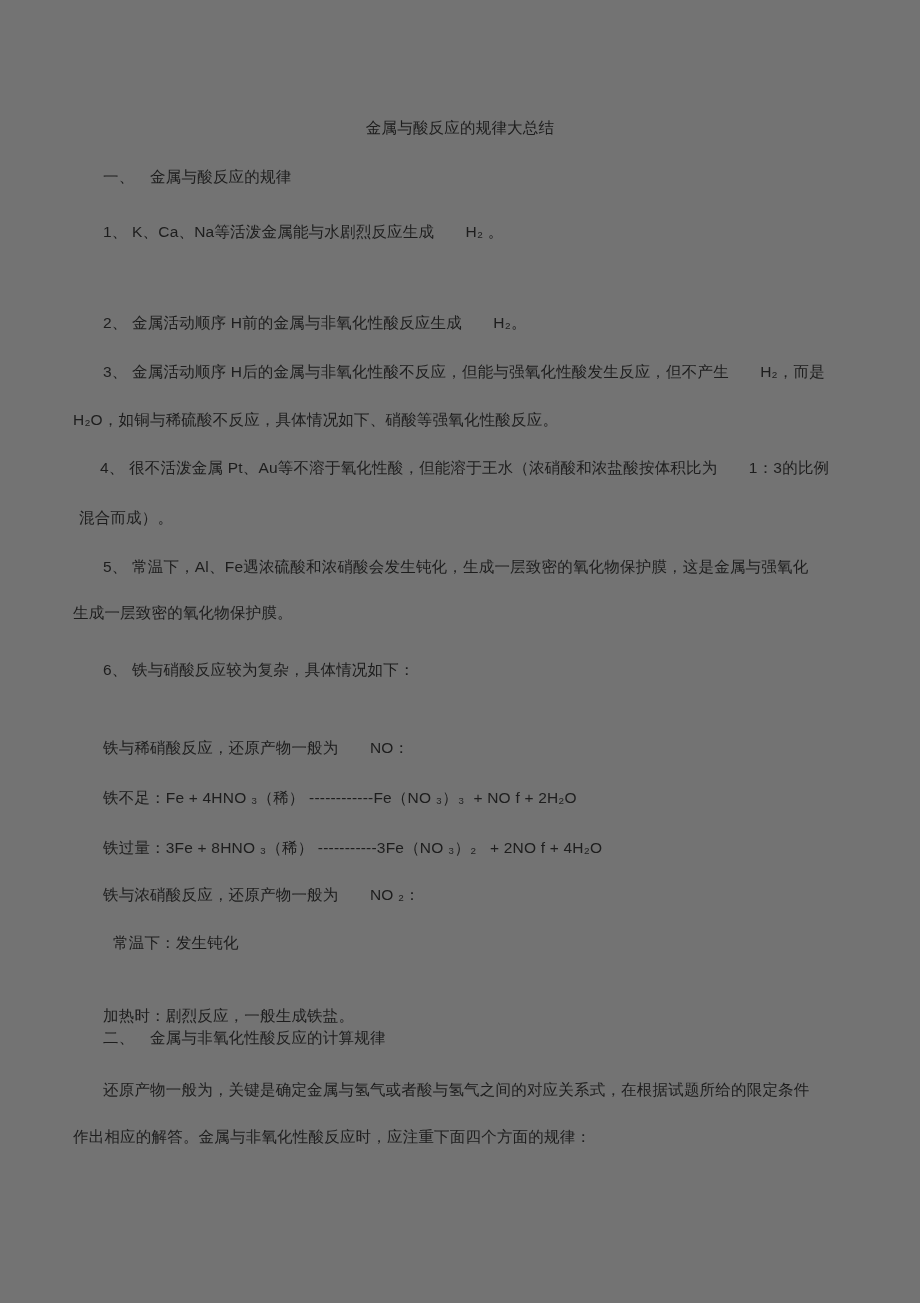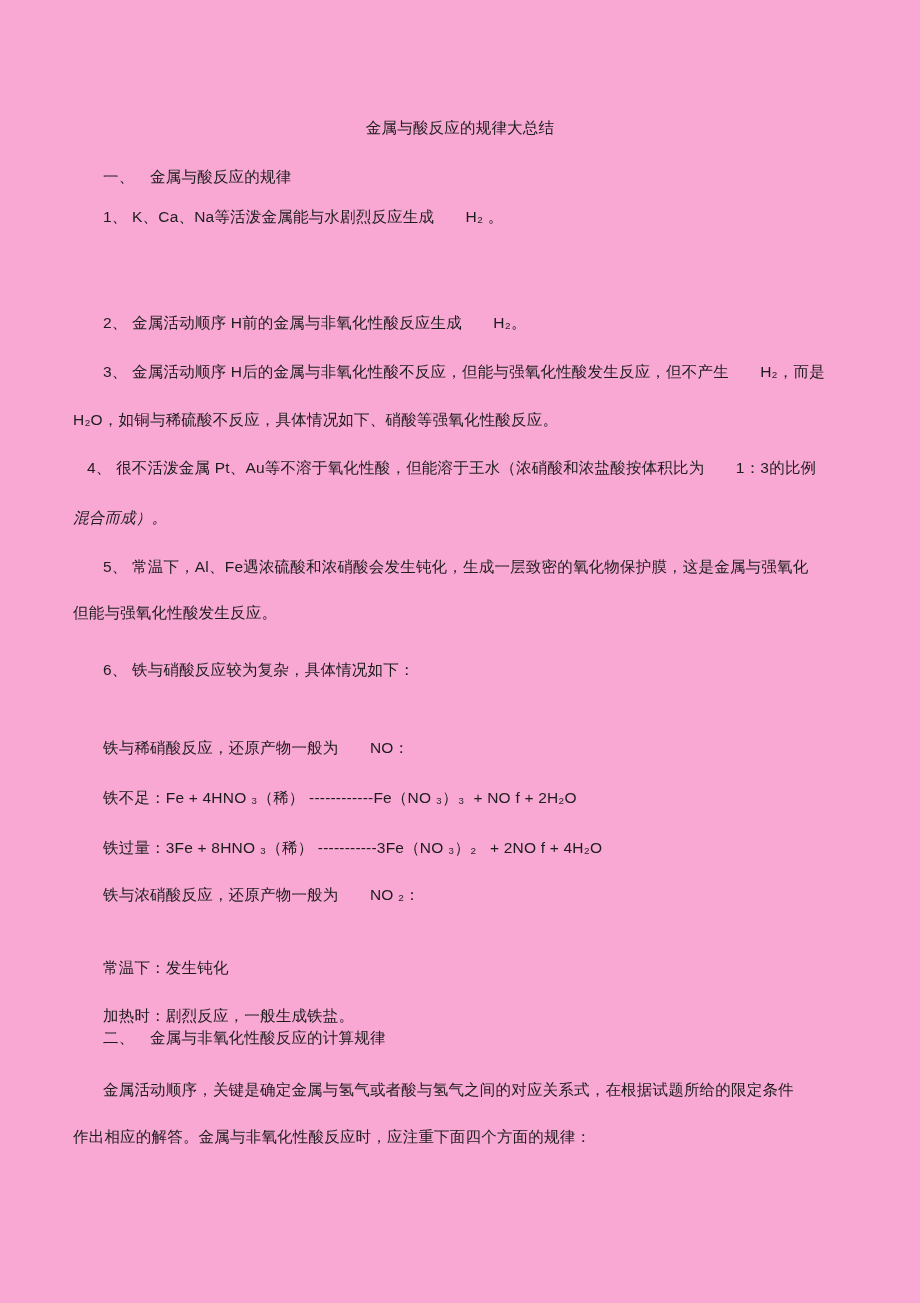--- a/index.html
+++ b/index.html
@@ -4,21 +4,21 @@
 <style>
   html, body {
     margin: 0;
     padding: 0;
     background: #ffffff;
   }
   .page {
     position: relative;
     width: 920px;
     height: 1303px;
-    background: #f9a8d4;
+    background: #737373;
     overflow: hidden;
     font-family: "Liberation Sans", "DejaVu Sans", sans-serif;
     color: #1d1d1d;
   }
   .line {
     position: absolute;
     white-space: pre;
     font-size: 15.5px;
     line-height: 20px;
     color: #1d1d1d;
@@ -30,32 +30,32 @@
     text-align: center;
   }
 </style>
 </head>
 <body>
 
 <div class="page">
   <div class="line title-line" style="top: 118px;">金属与酸反应的规律大总结</div>
   <div id="body-lines">
       <div class="line" style="top: 167px; left: 103px;">一、　金属与酸反应的规律</div>
-      <div class="line" style="top: 207px; left: 103px;">1、 K、Ca、Na等活泼金属能与水剧烈反应生成　　H₂ 。</div>
+      <div class="line" style="top: 222px; left: 103px;">1、 K、Ca、Na等活泼金属能与水剧烈反应生成　　H₂ 。</div>
       <div class="line" style="top: 313px; left: 103px;">2、 金属活动顺序 H前的金属与非氧化性酸反应生成　　H₂。</div>
       <div class="line" style="top: 362px; left: 103px;">3、 金属活动顺序 H后的金属与非氧化性酸不反应，但能与强氧化性酸发生反应，但不产生　　H₂，而是</div>
       <div class="line" style="top: 410px; left: 73px;">H₂O，如铜与稀硫酸不反应，具体情况如下、硝酸等强氧化性酸反应。</div>
-      <div class="line" style="top: 458px; left: 87px;">4、 很不活泼金属 Pt、Au等不溶于氧化性酸，但能溶于王水（浓硝酸和浓盐酸按体积比为　　1：3的比例</div>
-      <div class="line" style="top: 508px; left: 73px; font-style: italic;">混合而成）。</div>
+      <div class="line" style="top: 458px; left: 100px;">4、 很不活泼金属 Pt、Au等不溶于氧化性酸，但能溶于王水（浓硝酸和浓盐酸按体积比为　　1：3的比例</div>
+      <div class="line" style="top: 508px; left: 79px;">混合而成）。</div>
       <div class="line" style="top: 557px; left: 103px;">5、 常温下，Al、Fe遇浓硫酸和浓硝酸会发生钝化，生成一层致密的氧化物保护膜，这是金属与强氧化</div>
-      <div class="line" style="top: 603px; left: 73px;">但能与强氧化性酸发生反应。</div>
+      <div class="line" style="top: 603px; left: 73px;">生成一层致密的氧化物保护膜。</div>
       <div class="line" style="top: 660px; left: 103px;">6、 铁与硝酸反应较为复杂，具体情况如下：</div>
       <div class="line" style="top: 738px; left: 103px;">铁与稀硝酸反应，还原产物一般为　　NO：</div>
       <div class="line" style="top: 788px; left: 103px; text-align: center;">铁不足：Fe + 4HNO ₃（稀） ------------Fe（NO ₃）₃  + NO f + 2H₂O</div>
       <div class="line" style="top: 838px; left: 103px; text-align: right;">铁过量：3Fe + 8HNO ₃（稀） -----------3Fe（NO ₃）₂   + 2NO f + 4H₂O</div>
       <div class="line" style="top: 885px; left: 103px;">铁与浓硝酸反应，还原产物一般为　　NO ₂：</div>
-      <div class="line" style="top: 933px; left: 103px; margin-top: 25px;">常温下：发生钝化</div>
+      <div class="line" style="top: 933px; left: 113px;">常温下：发生钝化</div>
       <div class="line" style="top: 1006px; left: 103px;">加热时：剧烈反应，一般生成铁盐。</div>
       <div class="line" style="top: 1028px; left: 103px;">二、　金属与非氧化性酸反应的计算规律</div>
-      <div class="line" style="top: 1080px; left: 103px;">金属活动顺序，关键是确定金属与氢气或者酸与氢气之间的对应关系式，在根据试题所给的限定条件</div>
+      <div class="line" style="top: 1080px; left: 103px;">还原产物一般为，关键是确定金属与氢气或者酸与氢气之间的对应关系式，在根据试题所给的限定条件</div>
       <div class="line" style="top: 1127px; left: 73px;">作出相应的解答。金属与非氧化性酸反应时，应注重下面四个方面的规律：</div>
     </div>
 </div>
 
 </body></html>

